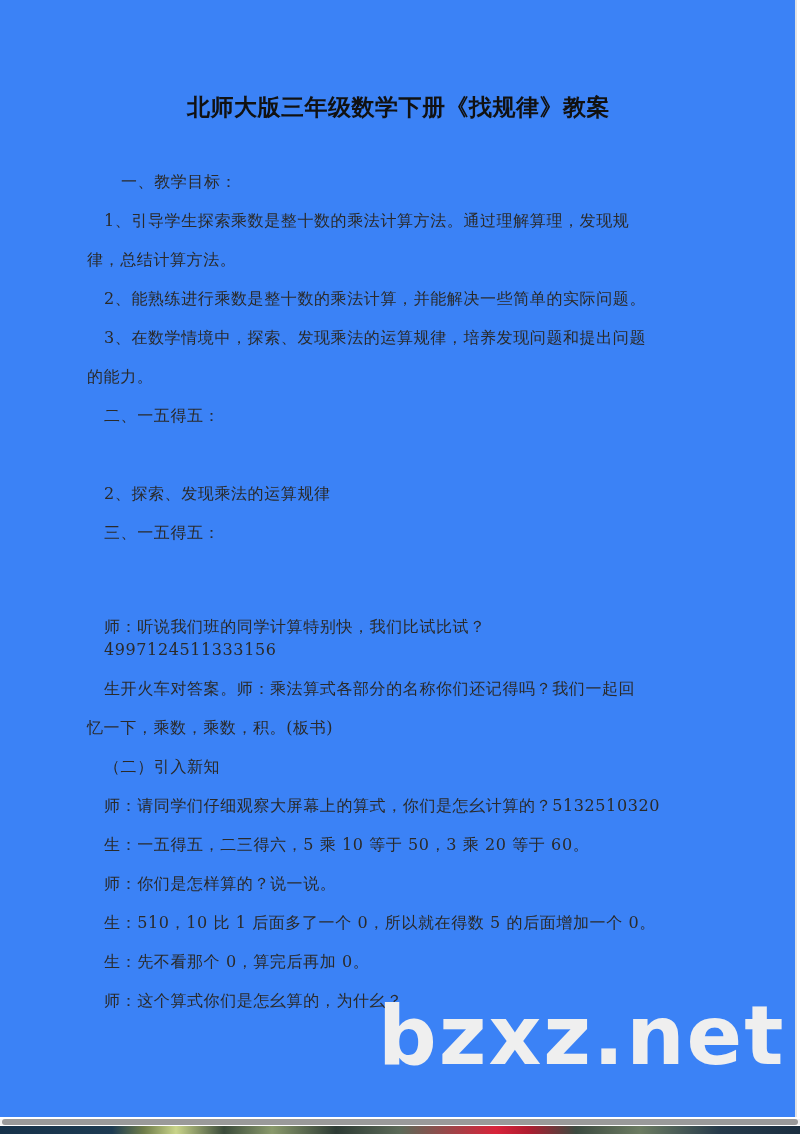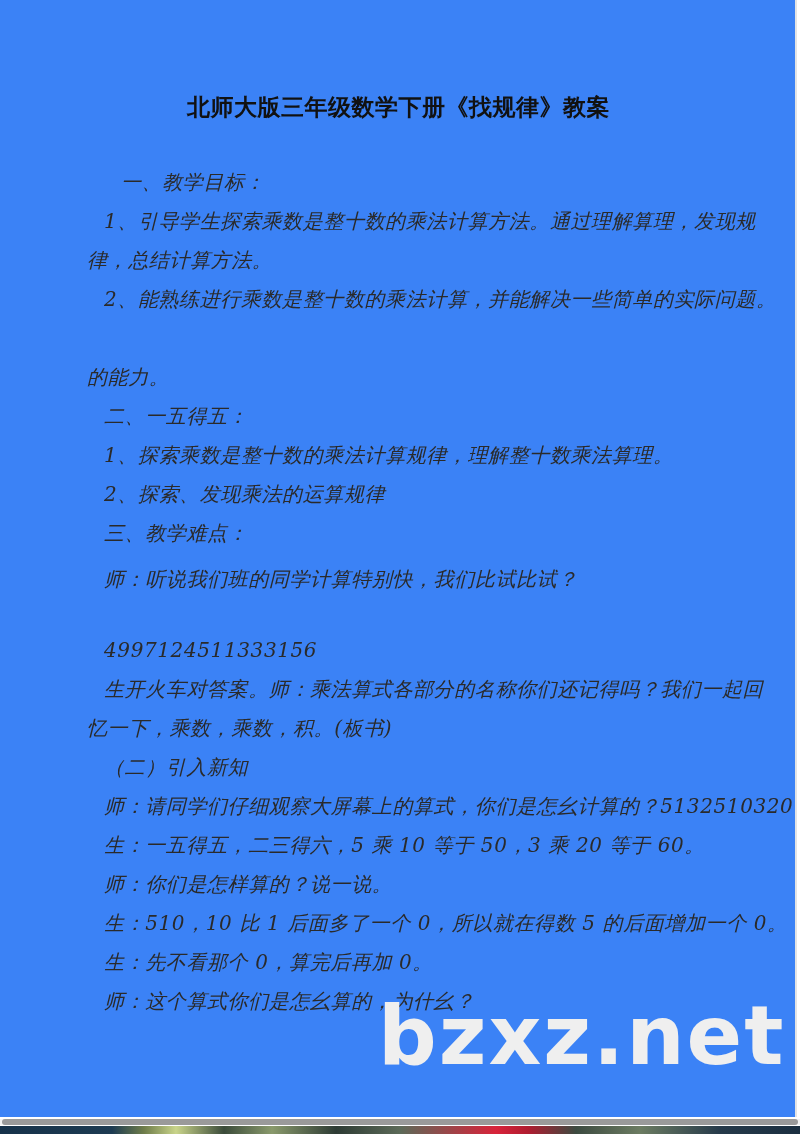--- a/index.html
+++ b/index.html
@@ -34,26 +34,25 @@
       text-align: center;
       font-family: "DejaVu Sans", "Liberation Sans", sans-serif;
       font-weight: bold;
       font-size: 23px;
       letter-spacing: 0.5px;
       color: #111111;
     }
     .line {
       position: absolute;
       left: 104px;
-      font-size: 20px;
+      font-size: 16px;
       line-height: 20px;
       white-space: nowrap;
       color: #2a2a2a;
       letter-spacing: 0.6px;
-      font-style: italic;
     }
     .line.cont { left: 87px; }
     .line.indent1 { left: 121px; }
     .watermark {
       position: absolute;
       left: 378px;
       top: 995px;
       font-family: "DejaVu Sans", "Liberation Sans", sans-serif;
       font-weight: bold;
       font-size: 82px;
@@ -95,26 +94,26 @@
 </head>
 <body>
 
 <div class="page">
   <div class="title">北师大版三年级数学下册《找规律》教案</div>
 
   <div class="line indent1" style="top:172px">一、教学目标：</div>
   <div class="line" style="top:211px">1、引导学生探索乘数是整十数的乘法计算方法。通过理解算理，发现规</div>
   <div class="line cont" style="top:250px">律，总结计算方法。</div>
   <div class="line" style="top:289px">2、能熟练进行乘数是整十数的乘法计算，并能解决一些简单的实际问题。</div>
+  <div class="line" style="top:328px">3、在数学情境中，探索、发现乘法的运算规律，培养发现问题和提出问题</div>
   <div class="line cont" style="top:367px">的能力。</div>
   <div class="line" style="top:406px">二、一五得五：</div>
-  <div class="line" style="top:445px">1、探索乘数是整十数的乘法计算规律，理解整十数乘法算理。</div>
   <div class="line" style="top:484px">2、探索、发现乘法的运算规律</div>
-  <div class="line" style="top:523px">三、教学难点：</div>
-  <div class="line" style="top:569px">师：听说我们班的同学计算特别快，我们比试比试？</div>
+  <div class="line" style="top:523px">三、一五得五：</div>
+  <div class="line" style="top:617px">师：听说我们班的同学计算特别快，我们比试比试？</div>
   <div class="line" style="top:640px">4997124511333156</div>
   <div class="line cont" style="top:718px">忆一下，乘数，乘数，积。(板书)</div>
   <div class="line" style="top:679px">生开火车对答案。师：乘法算式各部分的名称你们还记得吗？我们一起回</div>
   <div class="line" style="top:757px">（二）引入新知</div>
   <div class="line" style="top:796px">师：请同学们仔细观察大屏幕上的算式，你们是怎幺计算的？5132510320</div>
   <div class="line" style="top:835px">生：一五得五，二三得六，5 乘 10 等于 50，3 乘 20 等于 60。</div>
   <div class="line" style="top:874px">师：你们是怎样算的？说一说。</div>
   <div class="line" style="top:913px">生：510，10 比 1 后面多了一个 0，所以就在得数 5 的后面增加一个 0。</div>
   <div class="line" style="top:952px">生：先不看那个 0，算完后再加 0。</div>
   <div class="line" style="top:991px">师：这个算式你们是怎幺算的，为什幺？</div>

